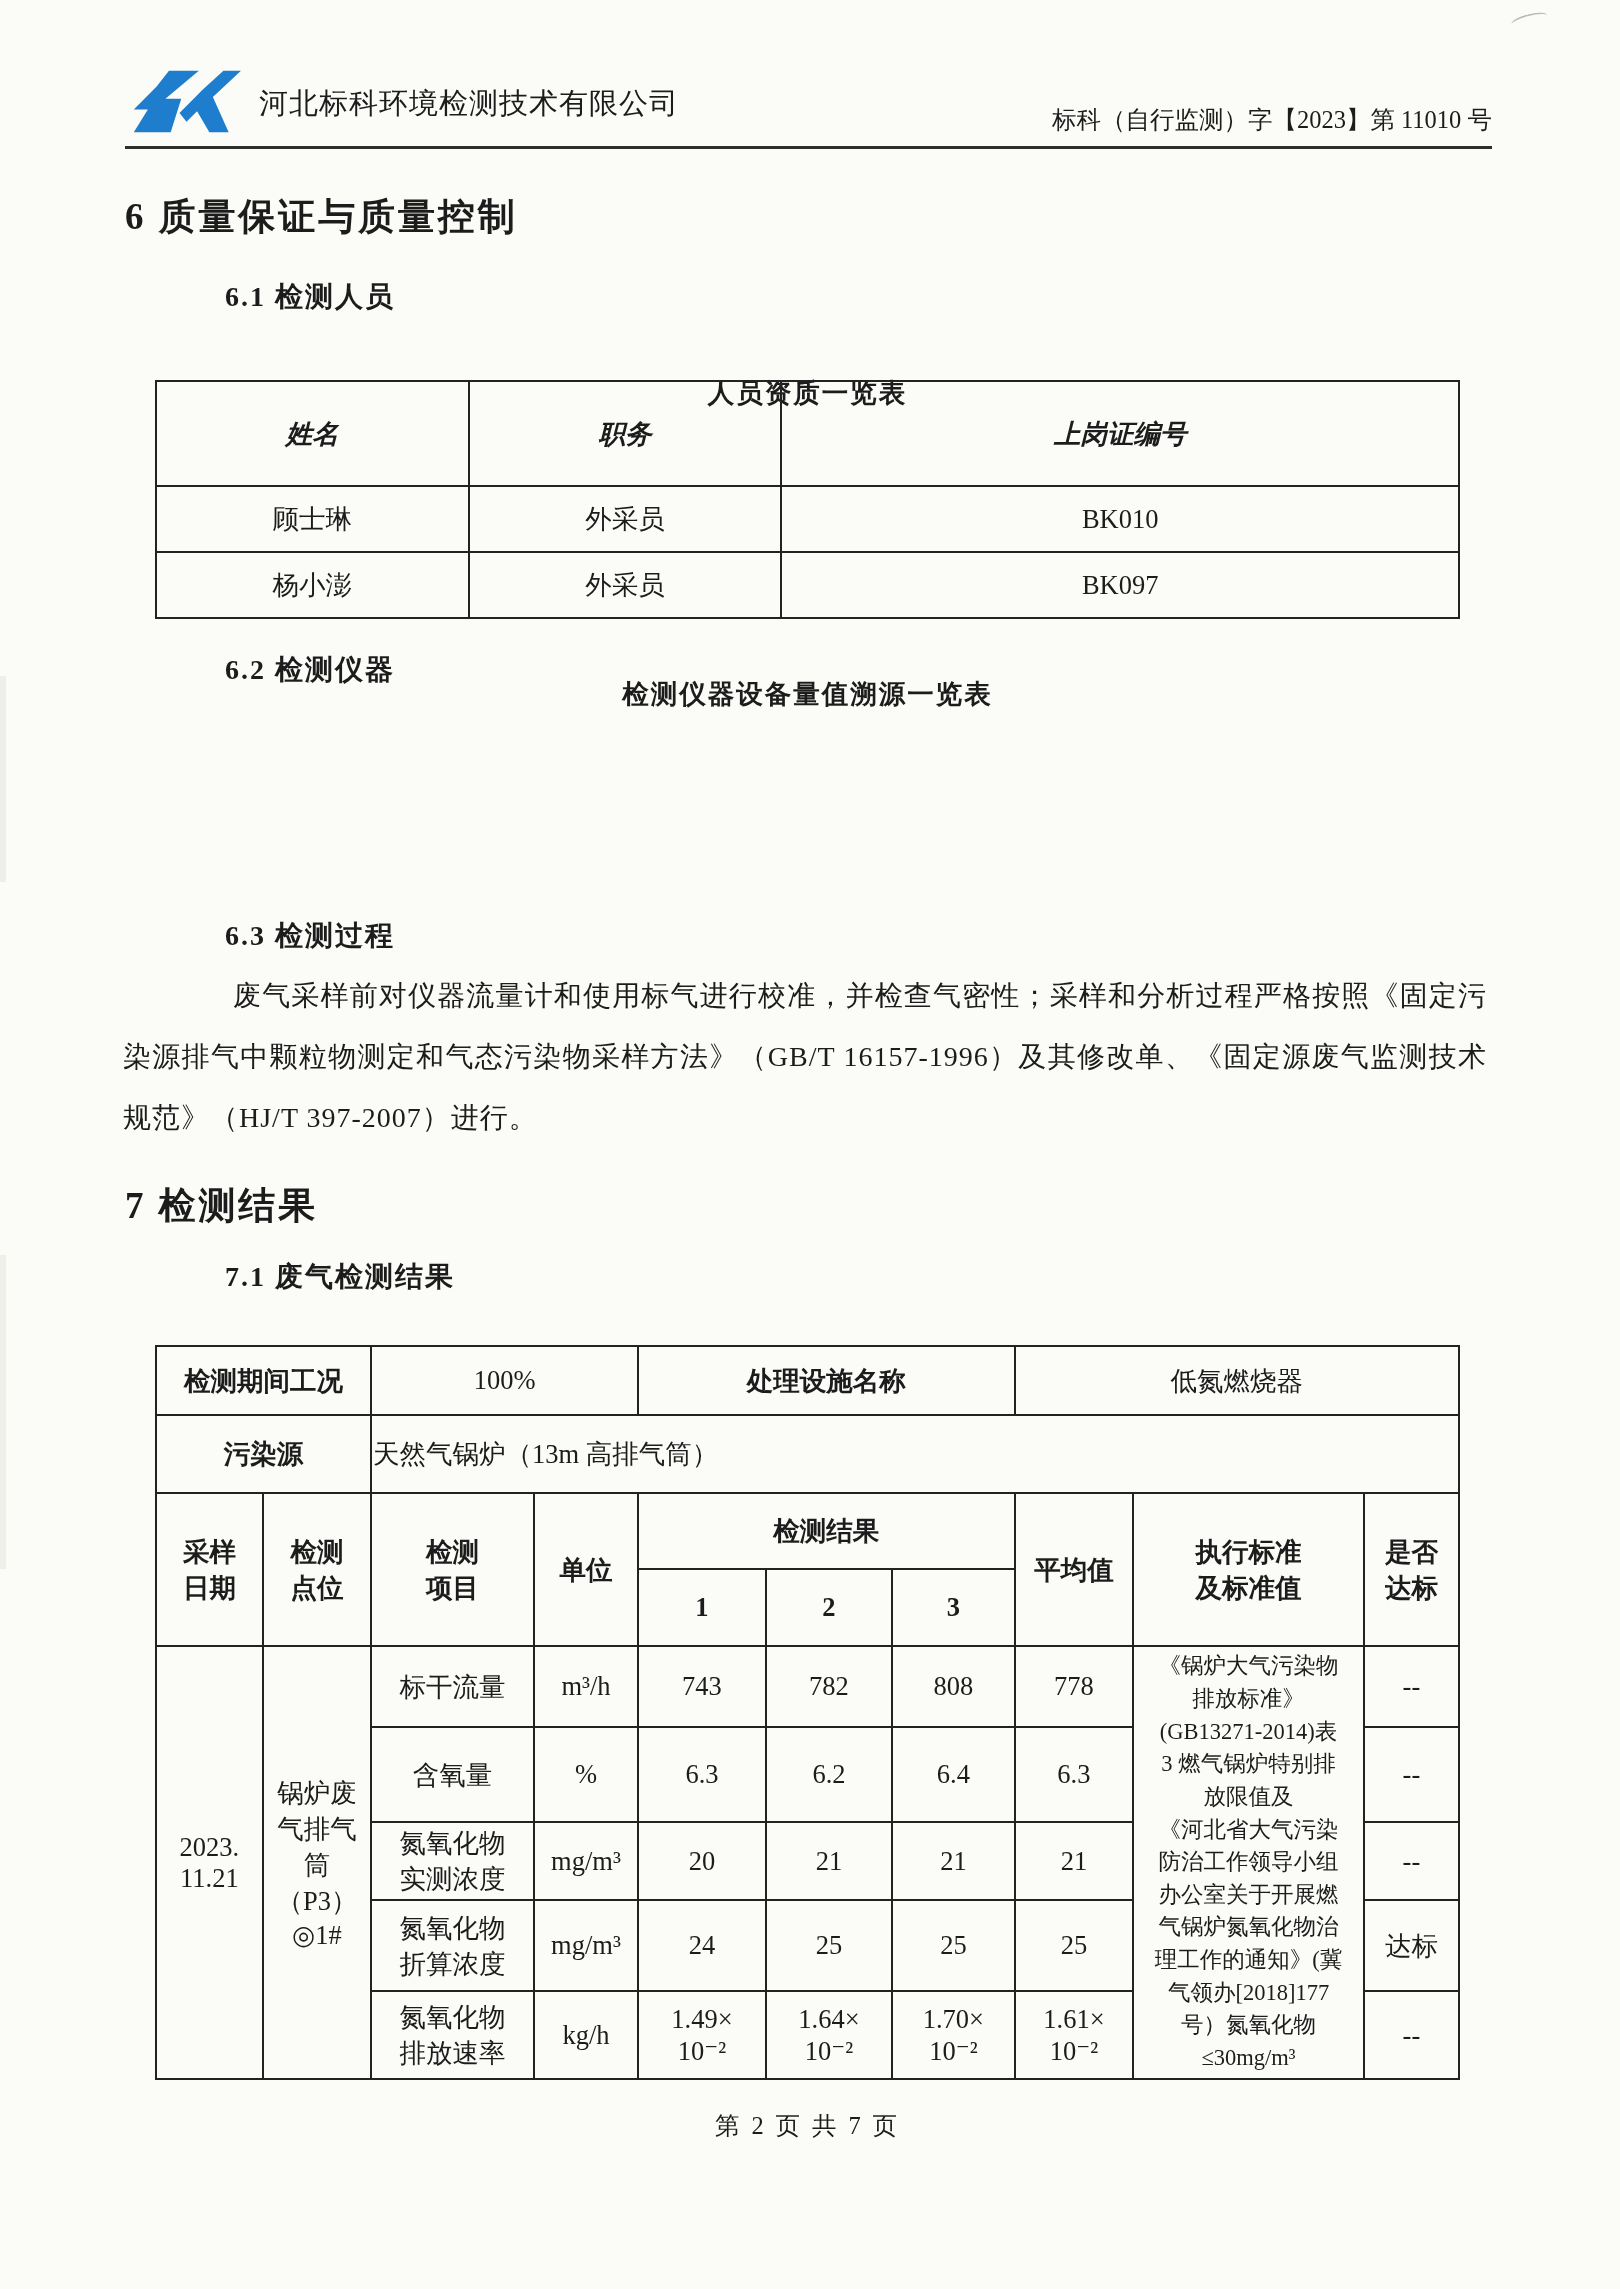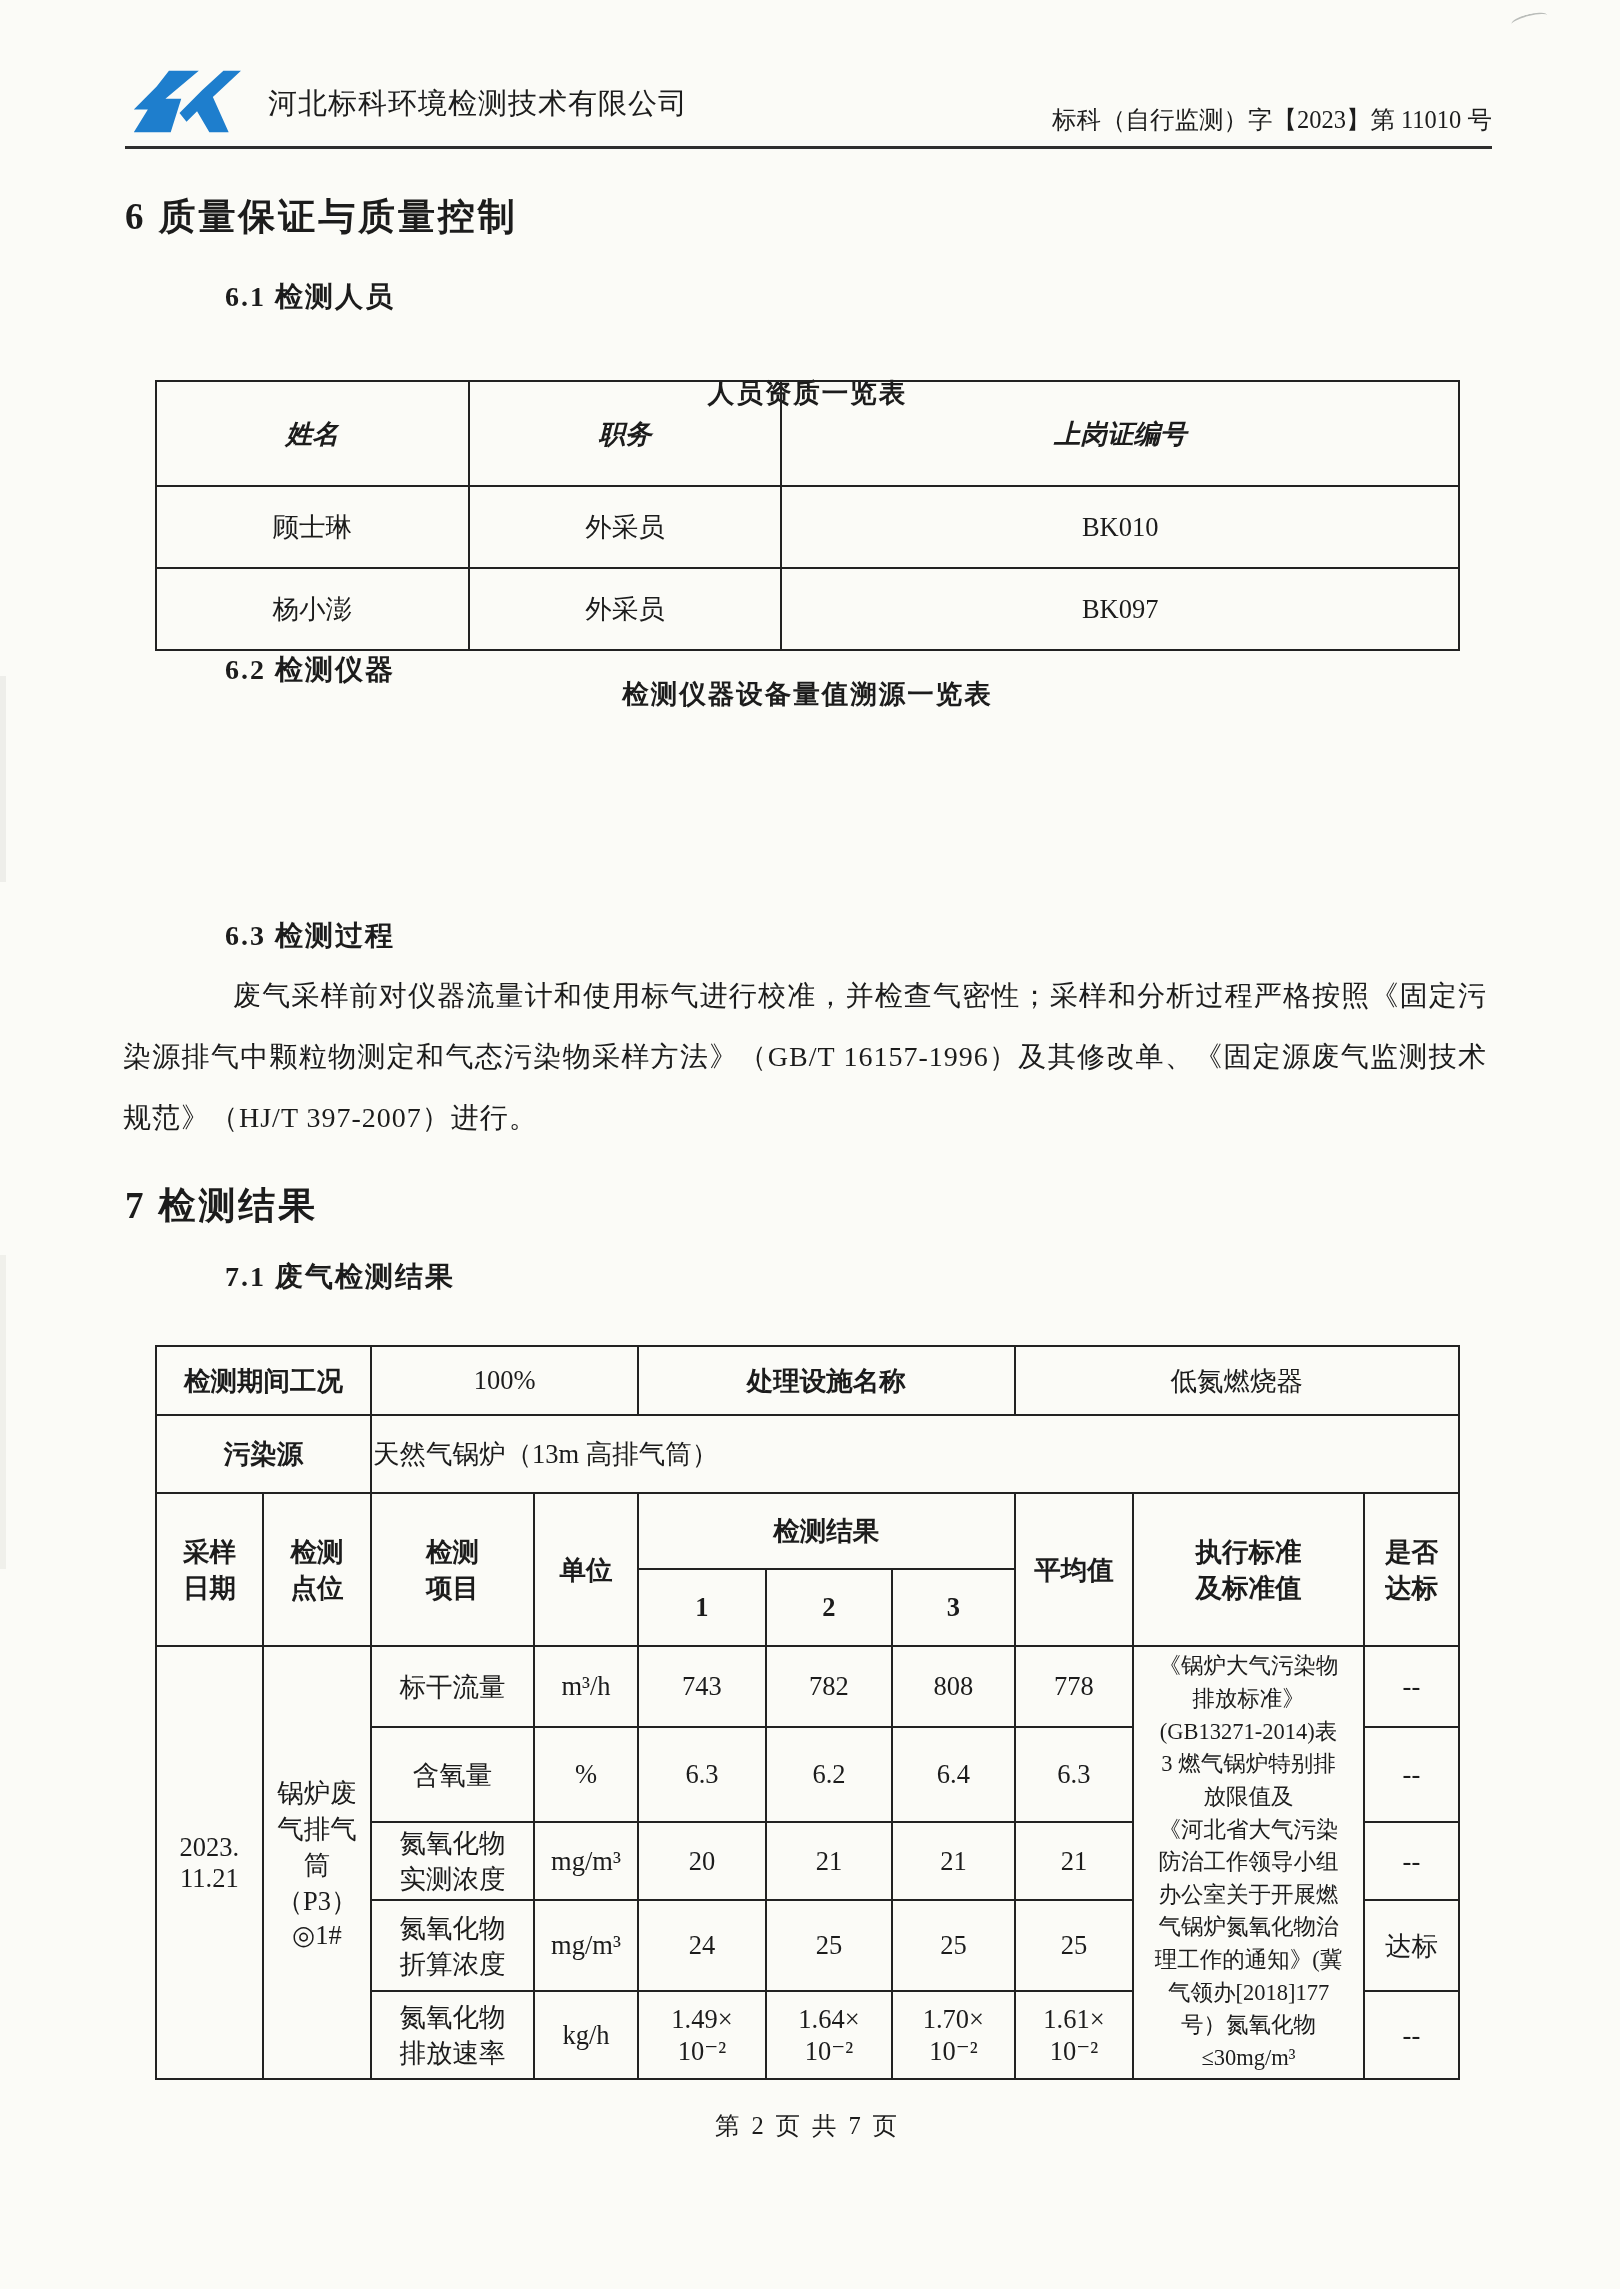--- a/index.html
+++ b/index.html
@@ -11,21 +11,21 @@
     color:#1c1c1c;
     overflow:hidden;
   }
   
   .hdr{
     position:absolute;left:125px;top:51px;width:1367px;height:98px;
     display:flex;align-items:flex-end;justify-content:space-between;
     border-bottom:3.9px solid #2e2e2e;
     padding-bottom:7.8px;box-sizing:border-box;
   }
-  .hdr-left{display:flex;align-items:center;gap:27px;}
+  .hdr-left{display:flex;align-items:center;gap:18px;}
   .company{font-size:29px;letter-spacing:1px;}
   .docnum{font-size:24.5px;padding-bottom:2px;}
   .artifact{
     position:absolute;left:1511px;top:13.7px;width:37px;height:9.8px;
     border-top:2.9px solid #b9bcb9;transform:rotate(-14deg);border-radius:50%;
   }
   .edge-smudge{position:absolute;left:0;width:5.9px;background:#d8d8d2;}
   
   .h1{position:absolute;left:125px;font-size:37px;font-weight:bold;letter-spacing:2.9px;}
   .h2{position:absolute;left:225px;font-size:28px;font-weight:bold;letter-spacing:2px;}
@@ -42,21 +42,21 @@
   
   table{border-collapse:collapse;table-layout:fixed;background:transparent;}
   td,th{
     border:2px solid #222;text-align:center;vertical-align:middle;
     font-size:26.5px;font-weight:normal;padding:2px 3.9px;
     white-space:pre-line;overflow:hidden;
   }
   th{font-weight:bold;}
   .tbl{position:absolute;left:155px;width:1305px;border:2.9px solid #222;}
   .t1{top:380px;}
-  .t1 tr{height:82px;} .t1 tr.hrow{height:105px;font-style:italic;}
+  .t1 tr{height:66px;} .t1 tr.hrow{height:105px;font-style:italic;}
   .t2{top:714px;}
   .t2 tr.hrow{height:80px;} .t2 tr.drow{height:113px;}
   .t3{top:1345px;}
   .t3 .rA{height:69px;} .t3 .rB{height:78px;}
   .t3 .rC1{height:76px;} .t3 .rC2{height:77px;}
   .t3 .rD1{height:81px;} .t3 .rD2{height:95px;}
   .t3 .rD3{height:72px;} .t3 .rD4{height:91px;} .t3 .rD5{height:88px;}
   .cell-left{text-align:left;padding-left:1px;}
   .standard-cell{font-size:22.5px;line-height:1.45;padding:2px 2px;}
   .label{font-weight:bold;}

